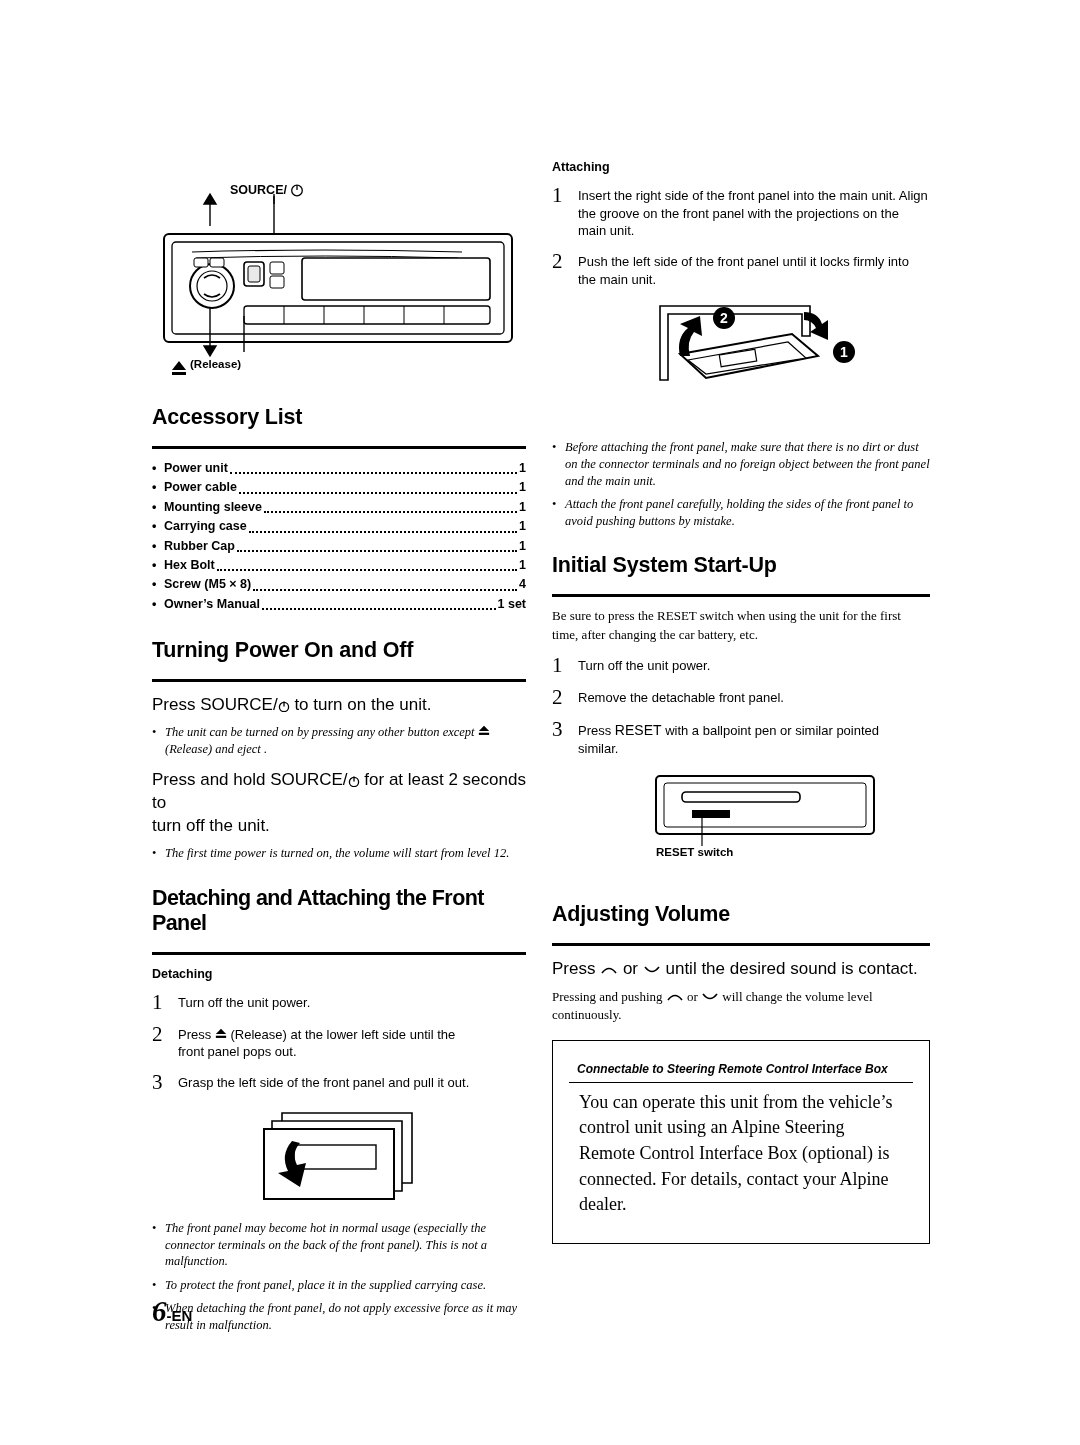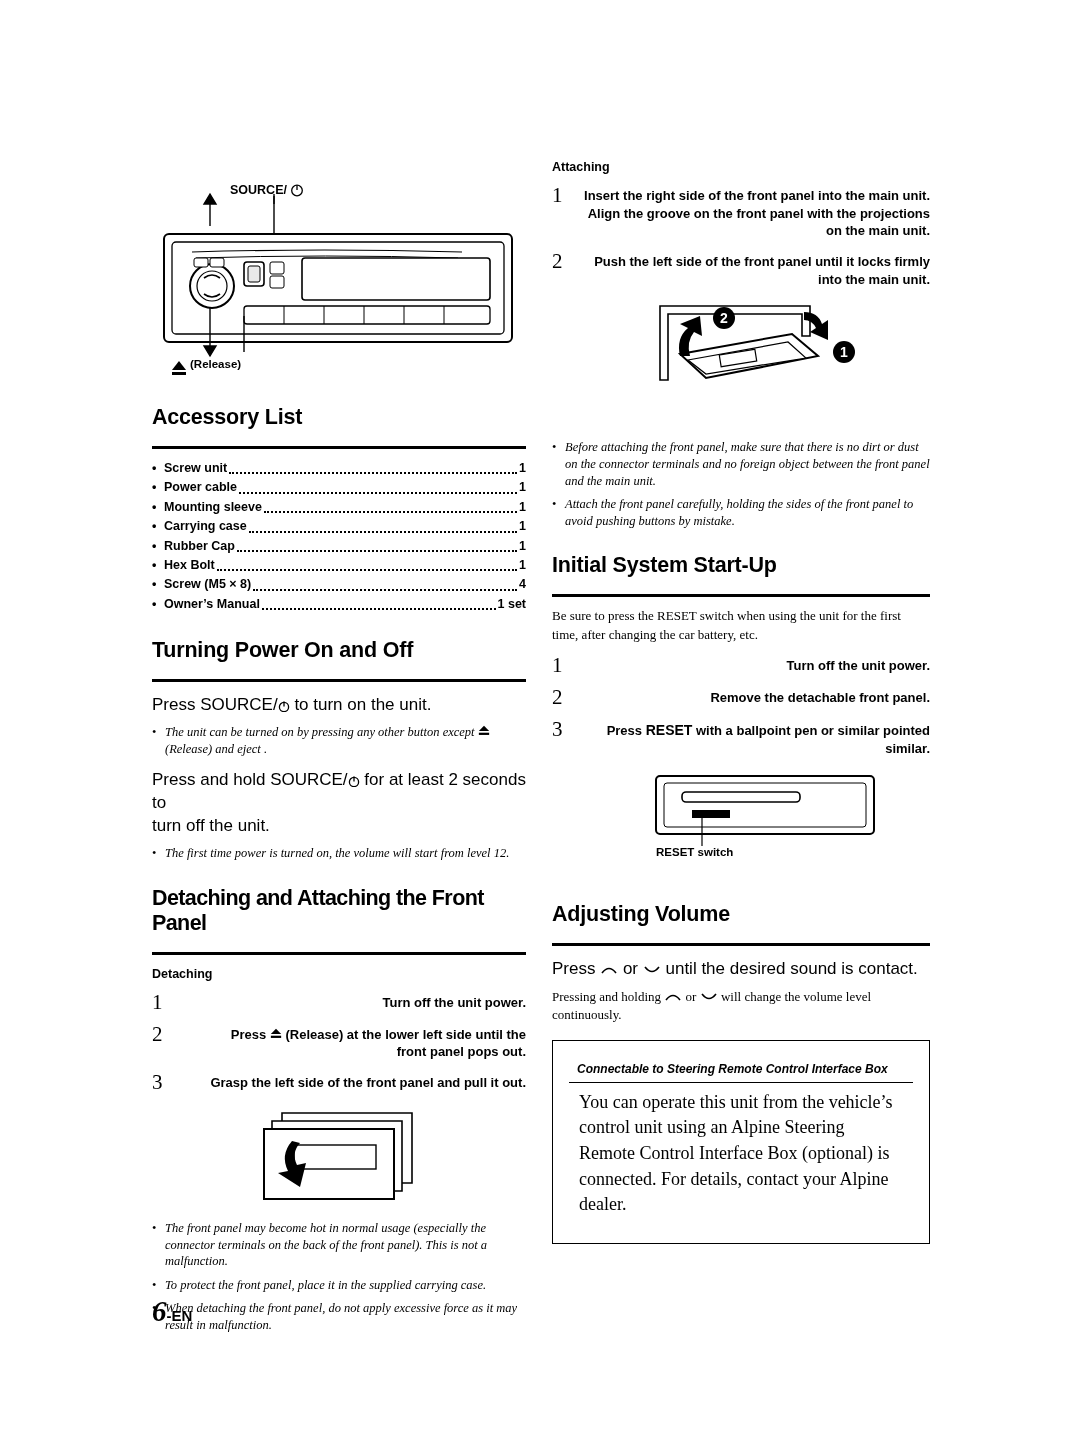--- a/index.html
+++ b/index.html
@@ -50,21 +50,21 @@
   .note .b { width:13px; flex:0 0 13px; font-style:normal; }
   .note .t { flex:1; }
 
   
   .step { display:flex; margin-top:11px; }
   .step .n {
     font-family:"Liberation Serif", serif;
     font-size:21px; width:26px; flex:0 0 26px; line-height:1;
     padding-top:0px;
   }
-  .step .s { font-size:13px; font-weight:bold; line-height:1.36; flex:1; padding-top:2px;text-align:right;}
+  .step .s { font-size:13px; font-weight:normal; line-height:1.36; flex:1; padding-top:2px;}
 
   
   .acc { margin-top:10px; }
   .acc-row { display:flex; align-items:flex-end; font-size:12.5px; font-weight:bold; line-height:1.55; }
   .acc-row .b { width:12px; flex:0 0 12px; }
   .acc-row .nm { white-space:nowrap; }
   .acc-row .dots {
     flex:1;
     border-bottom:2px dotted #000;
     margin:0 2px 4px 2px;
@@ -149,21 +149,21 @@
           <rect x="0" y="10" width="14" height="3" fill="#000"></rect>
         </g>
       </svg>
       <div style="position:absolute;left:38px;top:192px;" class="mono-sm">(Release)</div>
     </div>
 
     <div class="sec-head">Accessory List</div>
     <div class="acc">
       <div class="acc-row">
           <span class="b">•</span>
-          <span class="nm">Screw unit</span>
+          <span class="nm">Power unit</span>
           <span class="dots"></span>
           <span class="qty">1</span>
         </div>
       <div class="acc-row">
           <span class="b">•</span>
           <span class="nm">Power cable</span>
           <span class="dots"></span>
           <span class="qty">1</span>
         </div>
       <div class="acc-row">
@@ -378,21 +378,21 @@
             <path d="M2 8 q7 -9 14 0" fill="none" stroke="#000" stroke-width="1.6"></path>
           </svg>
       </span><span> or </span><span style="display:inline-block;vertical-align:-1px;">
         <svg width="18" height="10" viewBox="0 0 18 10">
             <path d="M2 2 q7 9 14 0" fill="none" stroke="#000" stroke-width="1.6"></path>
           </svg>
       </span><span> until the desired sound is contact.</span>
     </div>
 
     <div class="plain" style="margin-top:7px;">
-      <span>Pressing and holding </span><span style="display:inline-block;vertical-align:-1px;">
+      <span>Pressing and pushing </span><span style="display:inline-block;vertical-align:-1px;">
         <svg width="18" height="10" viewBox="0 0 18 10">
             <path d="M2 8 q7 -9 14 0" fill="none" stroke="#000" stroke-width="1.6"></path>
           </svg>
       </span><span> or </span><span style="display:inline-block;vertical-align:-1px;">
         <svg width="18" height="10" viewBox="0 0 18 10">
             <path d="M2 2 q7 9 14 0" fill="none" stroke="#000" stroke-width="1.6"></path>
           </svg>
       </span><span> will change the volume level</span><br>
       <span>continuously.</span>
     </div>

